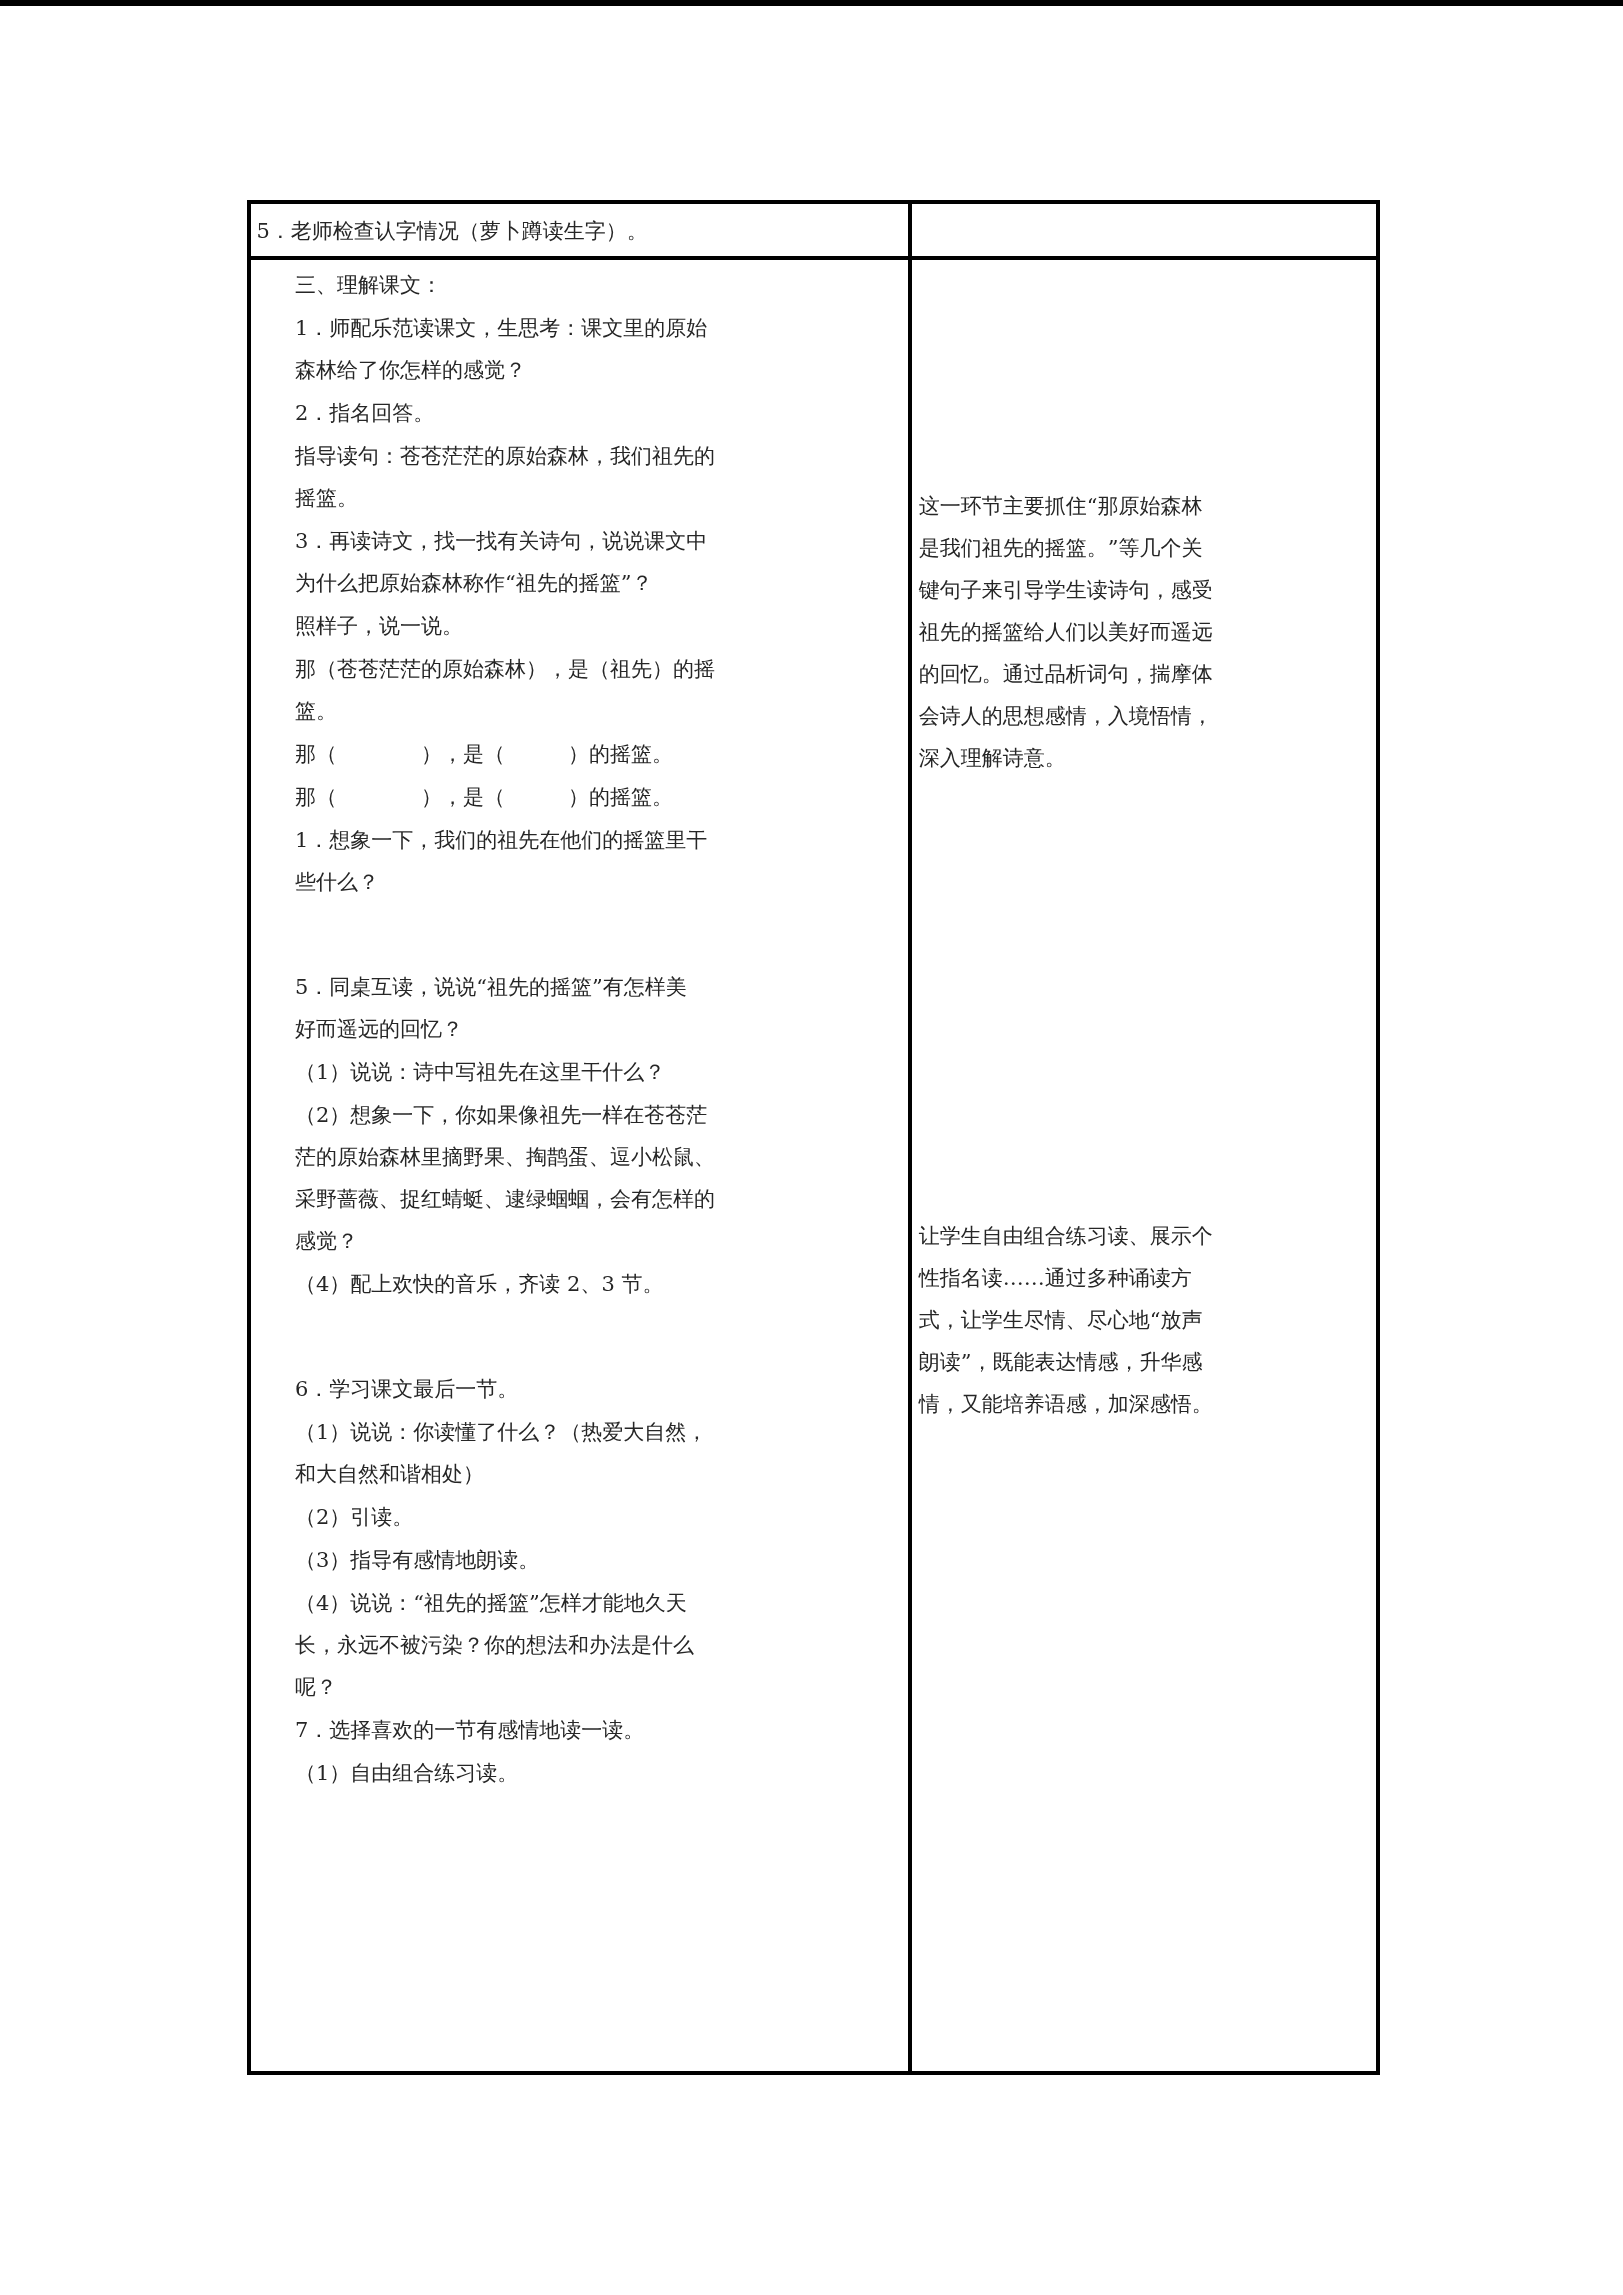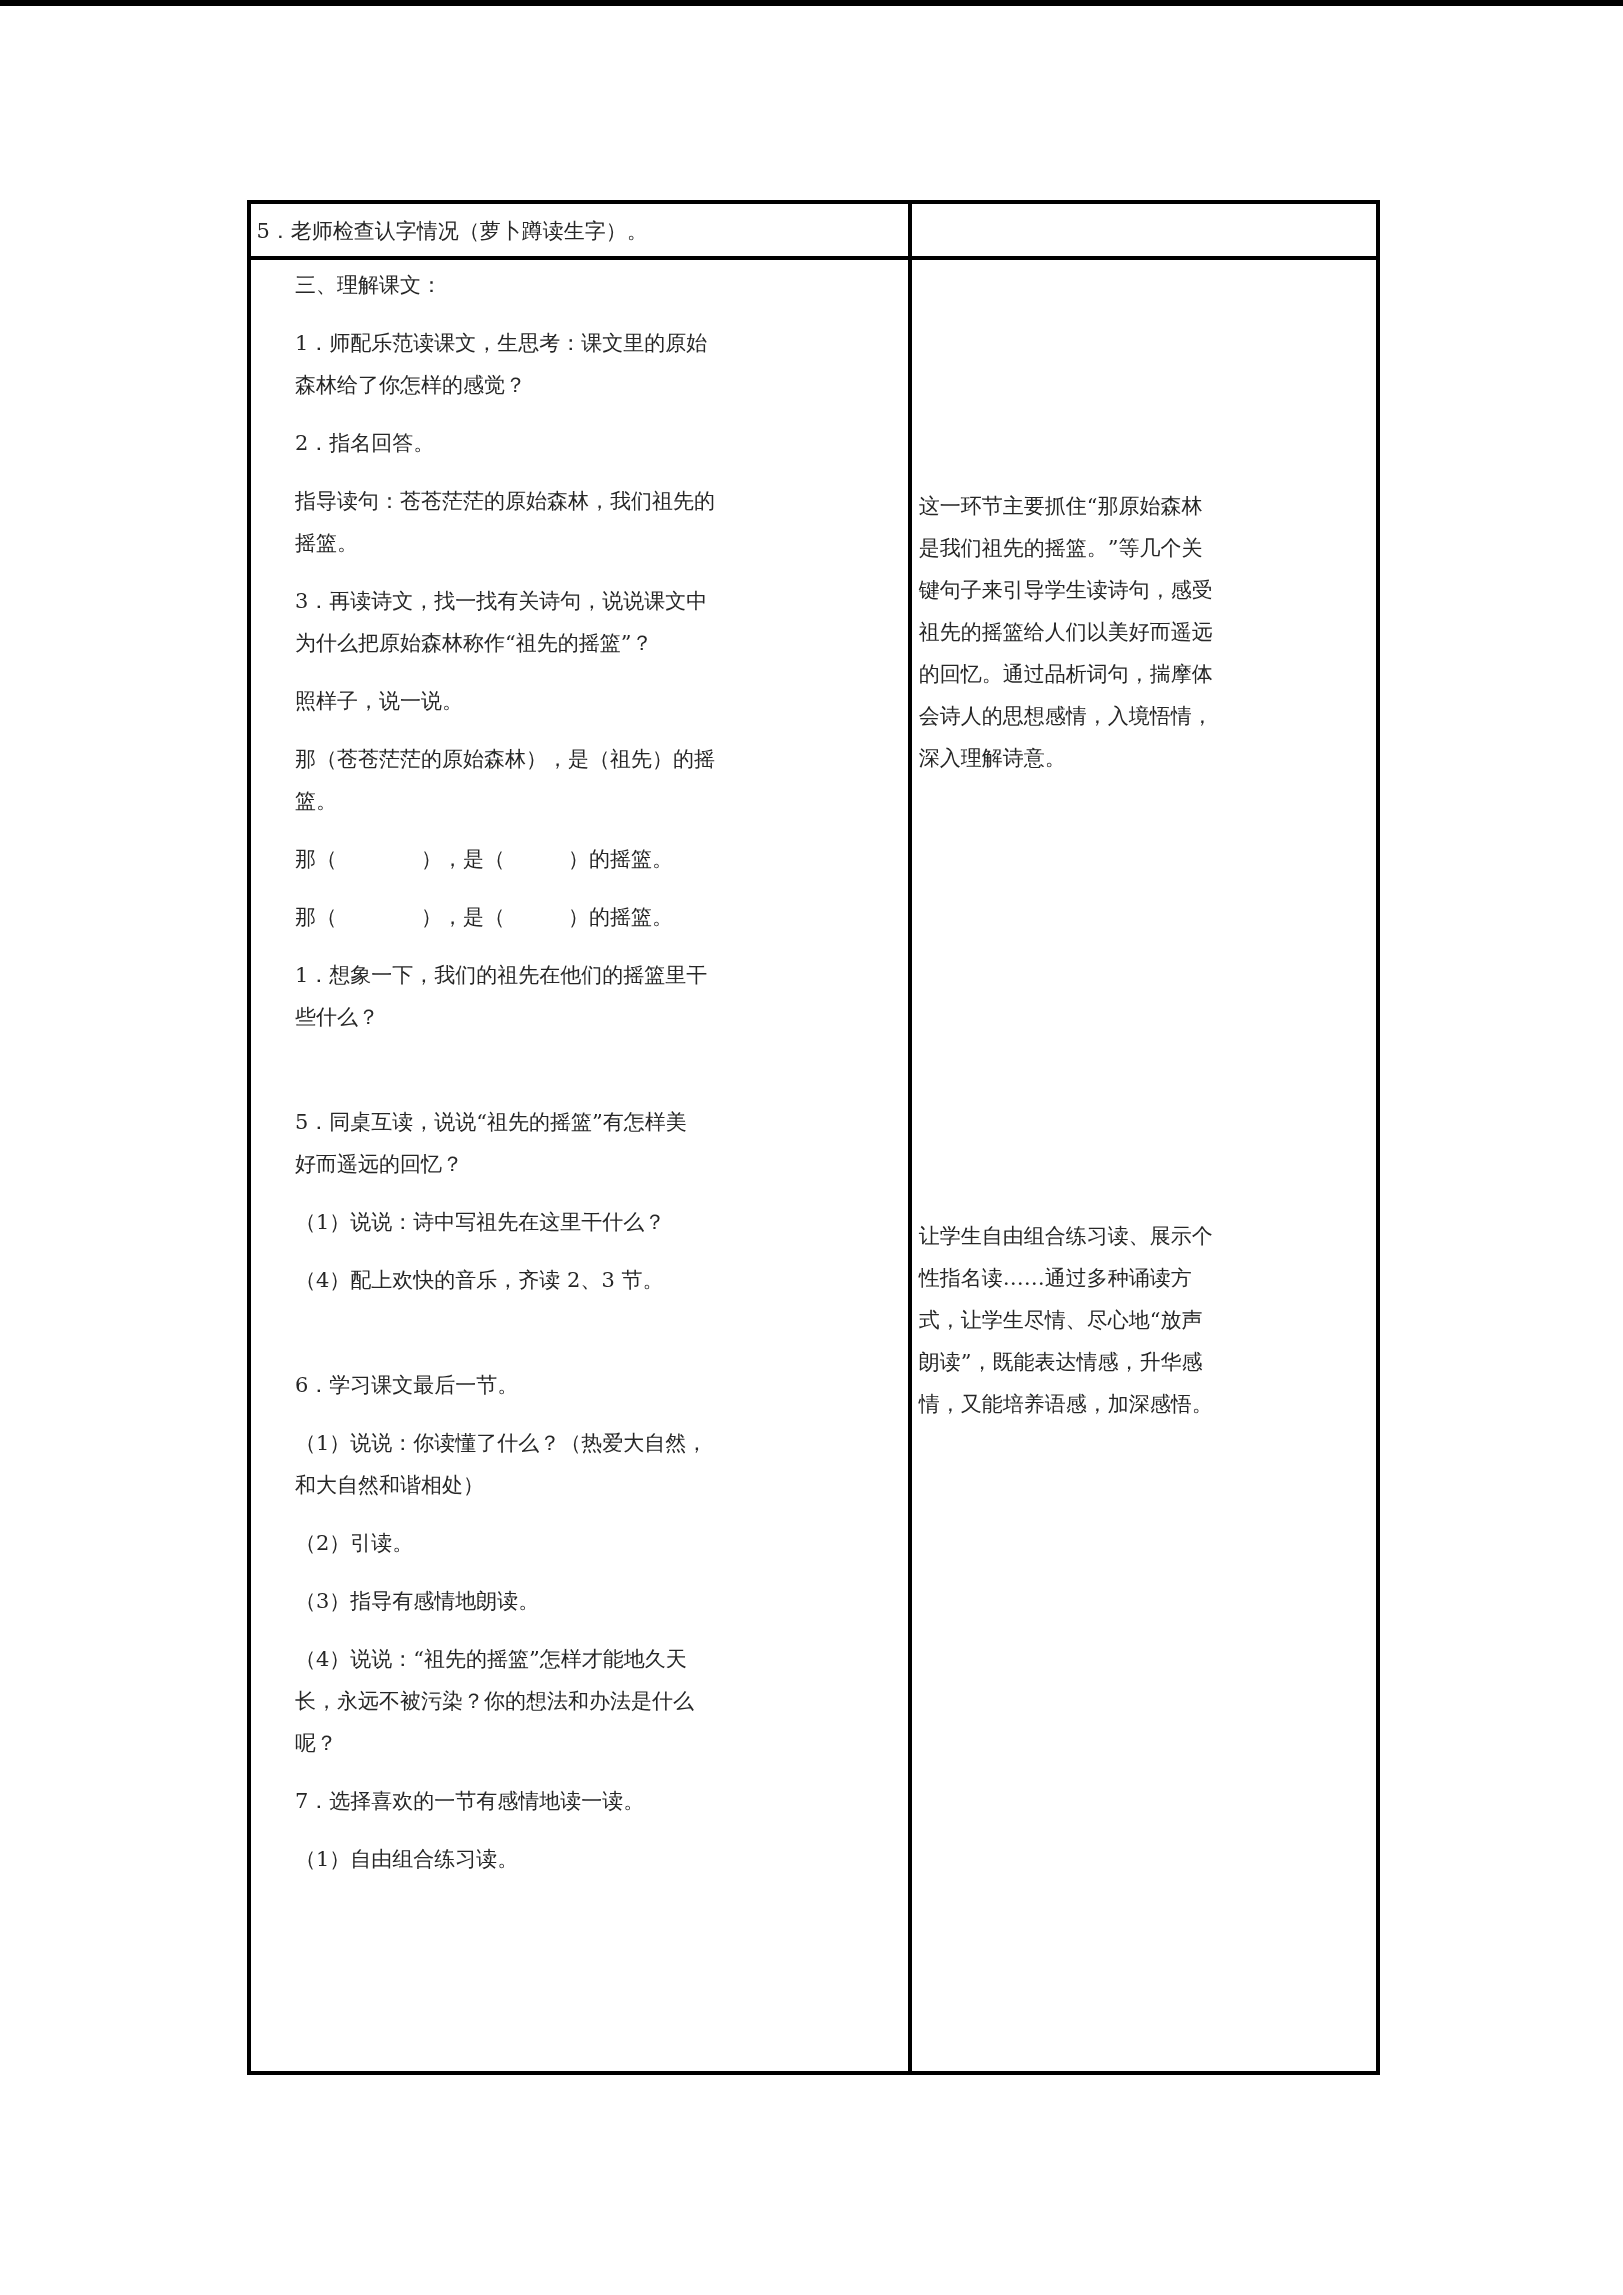--- a/index.html
+++ b/index.html
@@ -72,21 +72,21 @@
     text-align: left;
   }
   .trow-header .step-line {
     padding-top: 5.5px;
   }
   .trow-body .cell-left {
     padding-top: 4.1px;
     padding-left: 44px;
   }
   .para {
-    margin-top: 16px;
+    margin-top: 1px;
   }
   .para:first-child {
     margin-top: 0;
   }
   .para.gap-before {
     margin-top: 63px;
   }
   .note-1 {
     margin-top: 225px;
   }
@@ -122,20 +122,24 @@
           <p class="para">照样子，说一说。</p>
           <p class="para">那（苍苍茫茫的原始森林），是（祖先）的摇
 篮。</p>
           <p class="para">那（　　　　），是（　　　）的摇篮。</p>
           <p class="para">那（　　　　），是（　　　）的摇篮。</p>
           <p class="para">1．想象一下，我们的祖先在他们的摇篮里干
 些什么？</p>
           <p class="para gap-before">5．同桌互读，说说“祖先的摇篮”有怎样美
 好而遥远的回忆？</p>
           <p class="para">（1）说说：诗中写祖先在这里干什么？</p>
+          <p class="para">（2）想象一下，你如果像祖先一样在苍苍茫
+茫的原始森林里摘野果、掏鹊蛋、逗小松鼠、
+采野蔷薇、捉红蜻蜓、逮绿蝈蝈，会有怎样的
+感觉？</p>
           <p class="para">（4）配上欢快的音乐，齐读 2、3 节。</p>
           <p class="para gap-before">6．学习课文最后一节。</p>
           <p class="para">（1）说说：你读懂了什么？（热爱大自然，
 和大自然和谐相处）</p>
           <p class="para">（2）引读。</p>
           <p class="para">（3）指导有感情地朗读。</p>
           <p class="para">（4）说说：“祖先的摇篮”怎样才能地久天
 长，永远不被污染？你的想法和办法是什么
 呢？</p>
           <p class="para">7．选择喜欢的一节有感情地读一读。</p>

